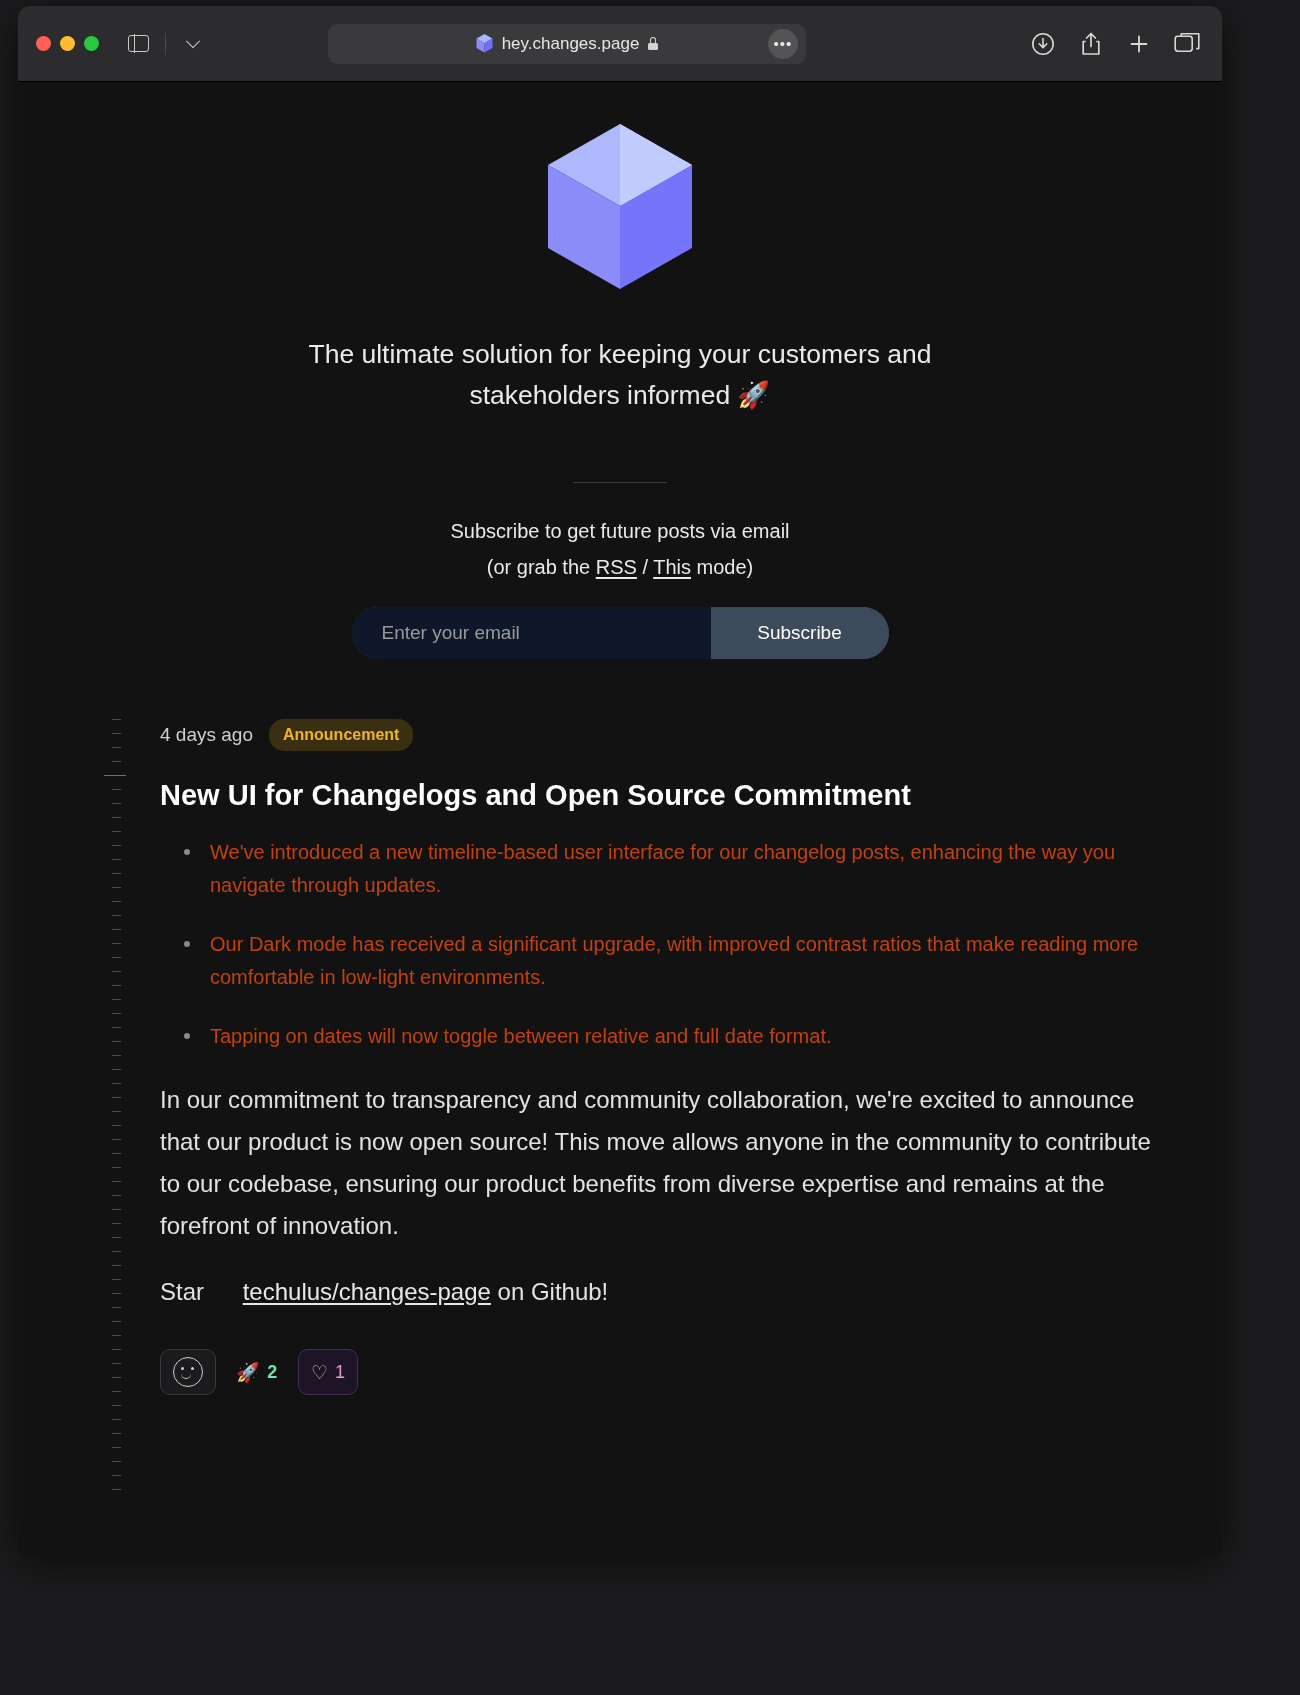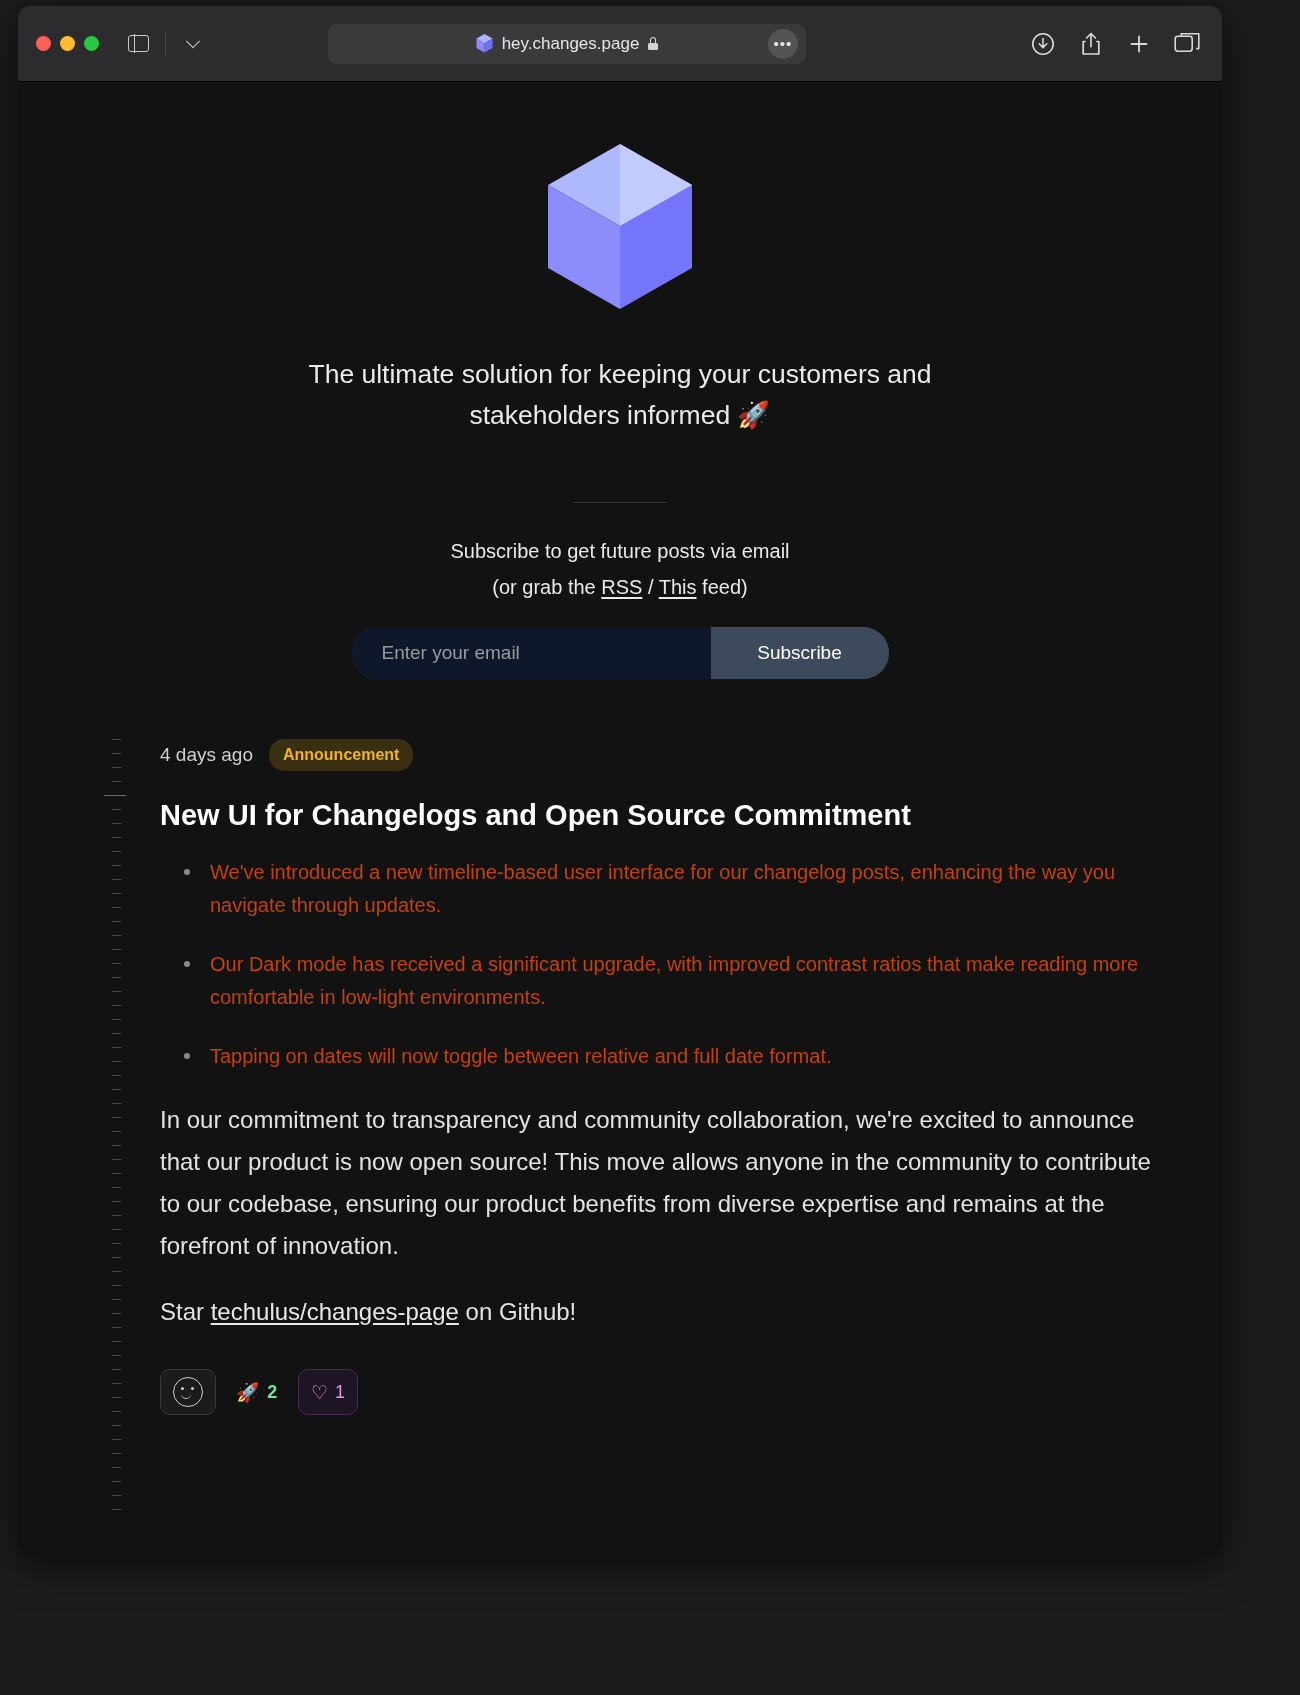--- a/index.html
+++ b/index.html
@@ -160,21 +160,21 @@
 
   
   .page {
     height: calc(100% - 76px);
     background: #121212;
     position: relative;
     overflow: hidden;
   }
 
   .hero {
-    padding-top: 60px;
+    padding-top: 40px;
     text-align: center;
   }
   .cube {
     width: 148px;
     height: 170px;
     margin: 0 auto;
     position: relative;
   }
 
   .tagline {
@@ -312,20 +312,21 @@
 
   .para {
     margin-top: 24px;
     font-size: 24px;
     line-height: 1.75;
     color: #e2e2e2;
   }
   .para a {
     color: #e8e8e8;
     text-underline-offset: 3px;
+    margin-left: 32px;
   }
 
   .reactions {
     margin-top: 36px;
     display: flex;
     align-items: center;
     gap: 18px;
   }
   .react-btn {
     height: 46px;
@@ -453,21 +454,21 @@
           <polygon points="74,2 146,43 74,84" fill="#c2cbfe"></polygon>
         </svg>
       </div>
 
       <div class="tagline">The ultimate solution for keeping your customers and stakeholders informed 🚀</div>
 
       <div class="rule"></div>
 
       <div class="sub-line">Subscribe to get future posts via email</div>
       <div class="sub-line">
-        <span>(or grab the </span><a href="#">RSS</a><span> / </span><a href="#">This</a><span> feed)</span>
+        <span>(or grab the </span><a href="#">RSS</a><span> / </span><a href="#">This</a><span> mode)</span>
       </div>
 
       <div class="subscribe-row">
         <input type="text" placeholder="Enter your email" style="">
         <button class="subscribe-btn">Subscribe</button>
       </div>
     </div>
 
     <div class="timeline-wrap">
       <div class="ruler" id="ruler">

